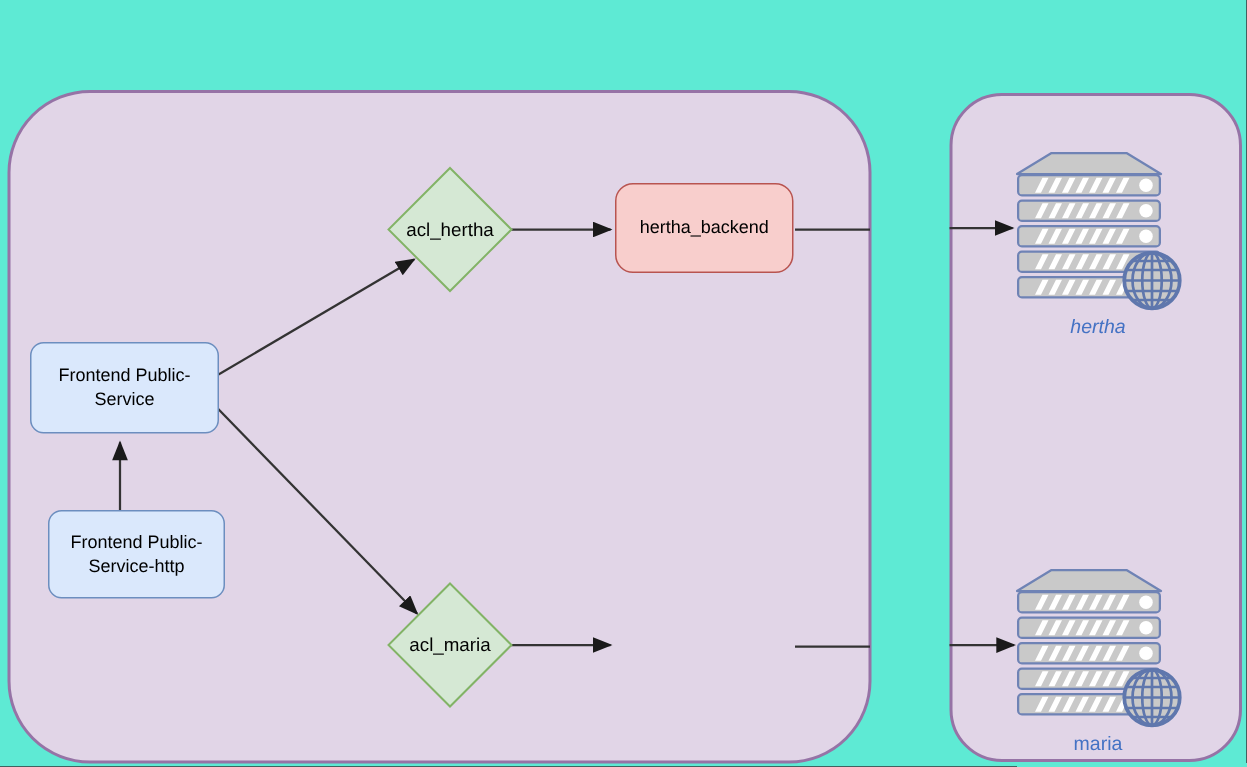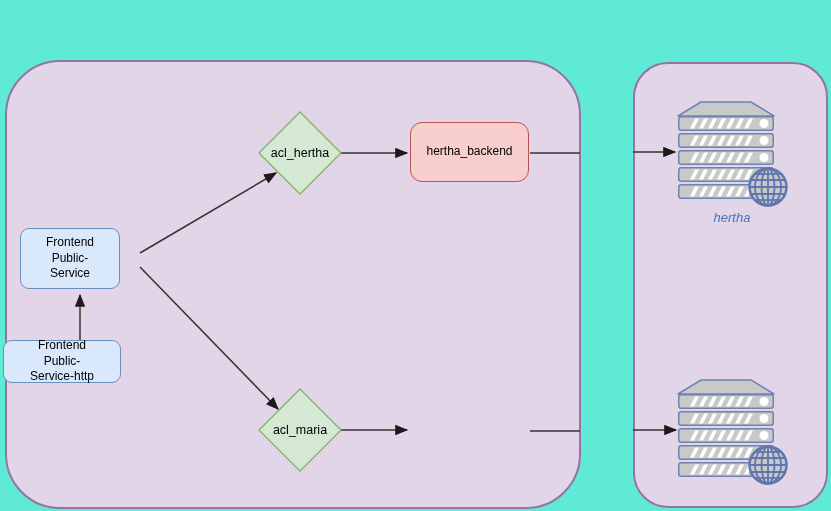--- a/index.html
+++ b/index.html
@@ -29,26 +29,26 @@
     position: absolute;
     box-sizing: border-box;
     display: flex;
     align-items: center;
     justify-content: center;
     text-align: center;
     font-size: 12px;
     line-height: 1.3;
     color: #000000;
     border-radius: 9px;
-    padding: 2px 20px;
+    padding: 2px 0;
   }
   .node-frontend { background: #DAE8FC; border: 1px solid #6C8EBF; }
   .node-backend  { background: #F8CECC; border: 1px solid #B85450; border-radius: 12px; }
-  .n-fps      { left: 20px;  top: 228px; width: 100px; height: 61px; }
-  .n-fps-http { left: 3px;  top: 340px; width: 118px; height: 43px; justify-content: center; }
+  .n-fps      { left: 20px;  top: 228px; width: 126px; height: 61px; }
+  .n-fps-http { left: 32px;  top: 340px; width: 118px; height: 59px; justify-content: center; }
   .n-hb       { left: 410px; top: 122px; width: 119px; height: 60px; }
   .n-mb       { left: 410px; top: 401px; width: 119px; height: 60px; }
   .diamond-label {
     font-size: 12.5px;
     fill: #000000;
     text-anchor: middle;
     font-family: "Liberation Sans", sans-serif;
   }
   .server-icon { position: absolute; width: 116px; height: 114px; }
   .si-hertha { left: 674px; top: 96px; }
@@ -159,14 +159,15 @@
 
 
   <svg class="server-icon si-hertha" viewBox="0 0 116 114">
     <use href="#server-rack"></use>
   </svg>
   <div class="server-label sl-hertha">hertha</div>
 
   <svg class="server-icon si-maria" viewBox="0 0 116 114">
     <use href="#server-rack"></use>
   </svg>
+  <div class="server-label sl-maria">maria</div>
 
 </div>
 
 </body></html>

